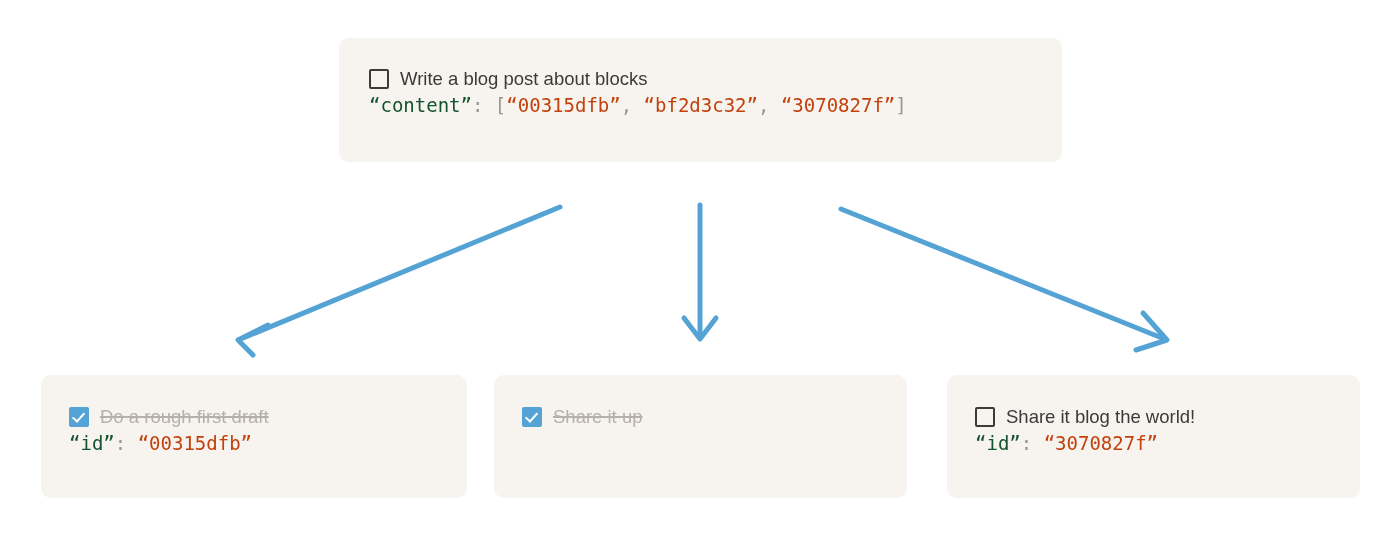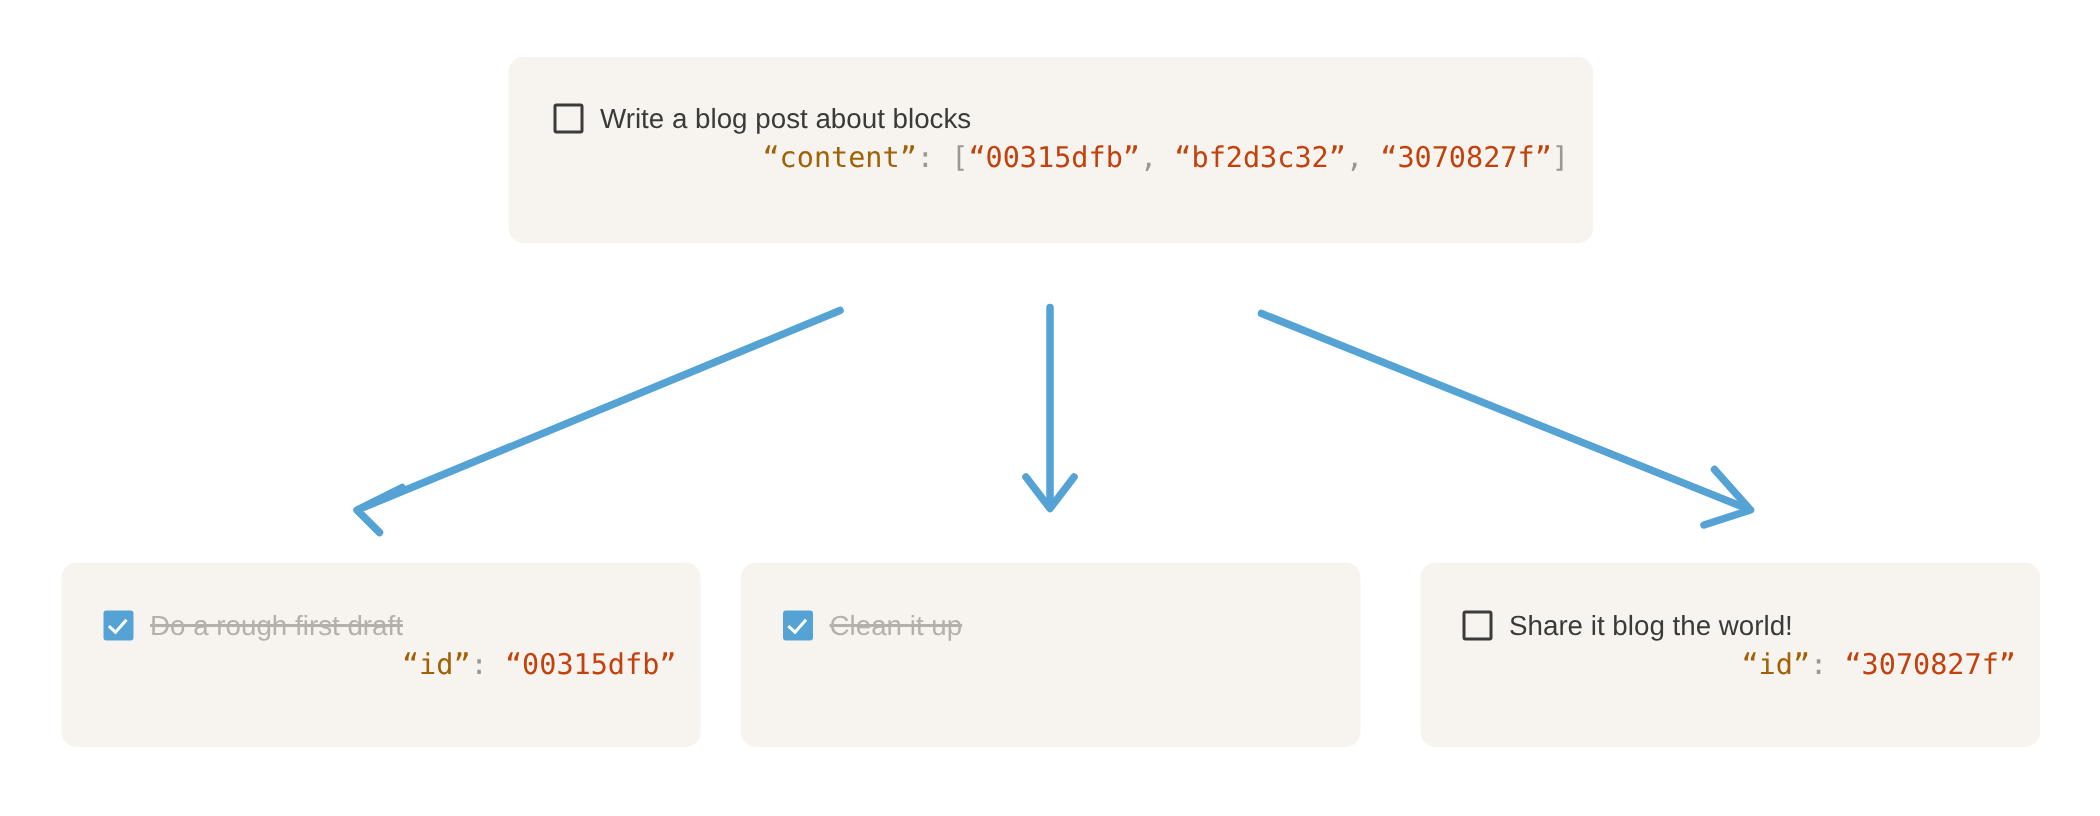--- a/index.html
+++ b/index.html
@@ -15,21 +15,20 @@
     overflow: hidden;
     font-family: "Liberation Sans", sans-serif;
   }
 
   
   .card {
     position: absolute;
     background: #f7f4ef;
     border-radius: 10px;
     box-sizing: border-box;
-    text-align: right;
   }
   .card-inner {
     position: absolute;
     left: 30px;
     top: 0;
     right: 16px;
   }
 
   
   .title-row {
@@ -78,21 +77,21 @@
   }
 
   
   .json-row {
     font-family: "DejaVu Sans Mono", monospace;
     font-size: 19px;
     line-height: 26px;
     white-space: nowrap;
     letter-spacing: 0px;
   }
-  .k   { color: #a16207; margin-top: 20px; }
+  .k   { color: #14532d; margin-top: 20px; }
   .pun { color: #9b9791; }
   .v   { color: #c2410c; }
 
   
   #card-parent {
     left: 339px;  top: 38px;
     width: 723px; height: 124px;
   }
   #card-parent .card-inner { top: 28px; }
 
@@ -153,21 +152,21 @@
       <div class="json-row">
         <span class="k">“id”</span><span class="pun">:</span><span class="pun">&nbsp;</span><span class="v">“00315dfb”</span>
       </div>
     </div>
   </div>
 
   <div class="card child" id="card-child-1">
     <div class="card-inner">
       <div class="title-row">
         <span class="cb checked"></span>
-        <span class="title-label done">Clean it up</span>
+        <span class="title-label done">Share it up</span>
       </div>
     </div>
   </div>
 
   <div class="card child" id="card-child-2">
     <div class="card-inner">
       <div class="title-row">
         <span class="cb unchecked"></span>
         <span class="title-label">Share it blog the world!</span>
       </div>

